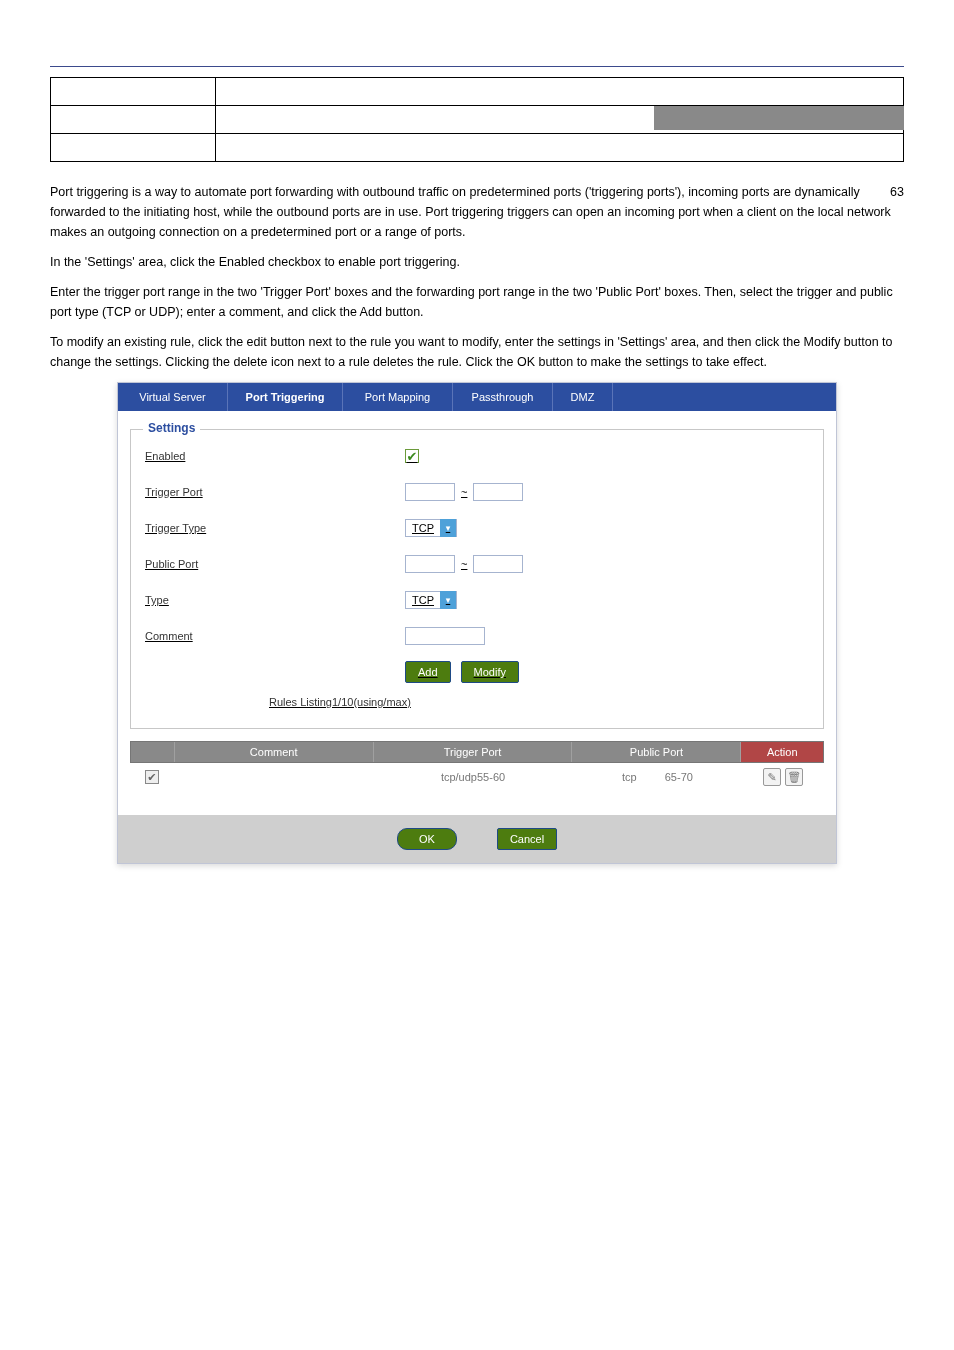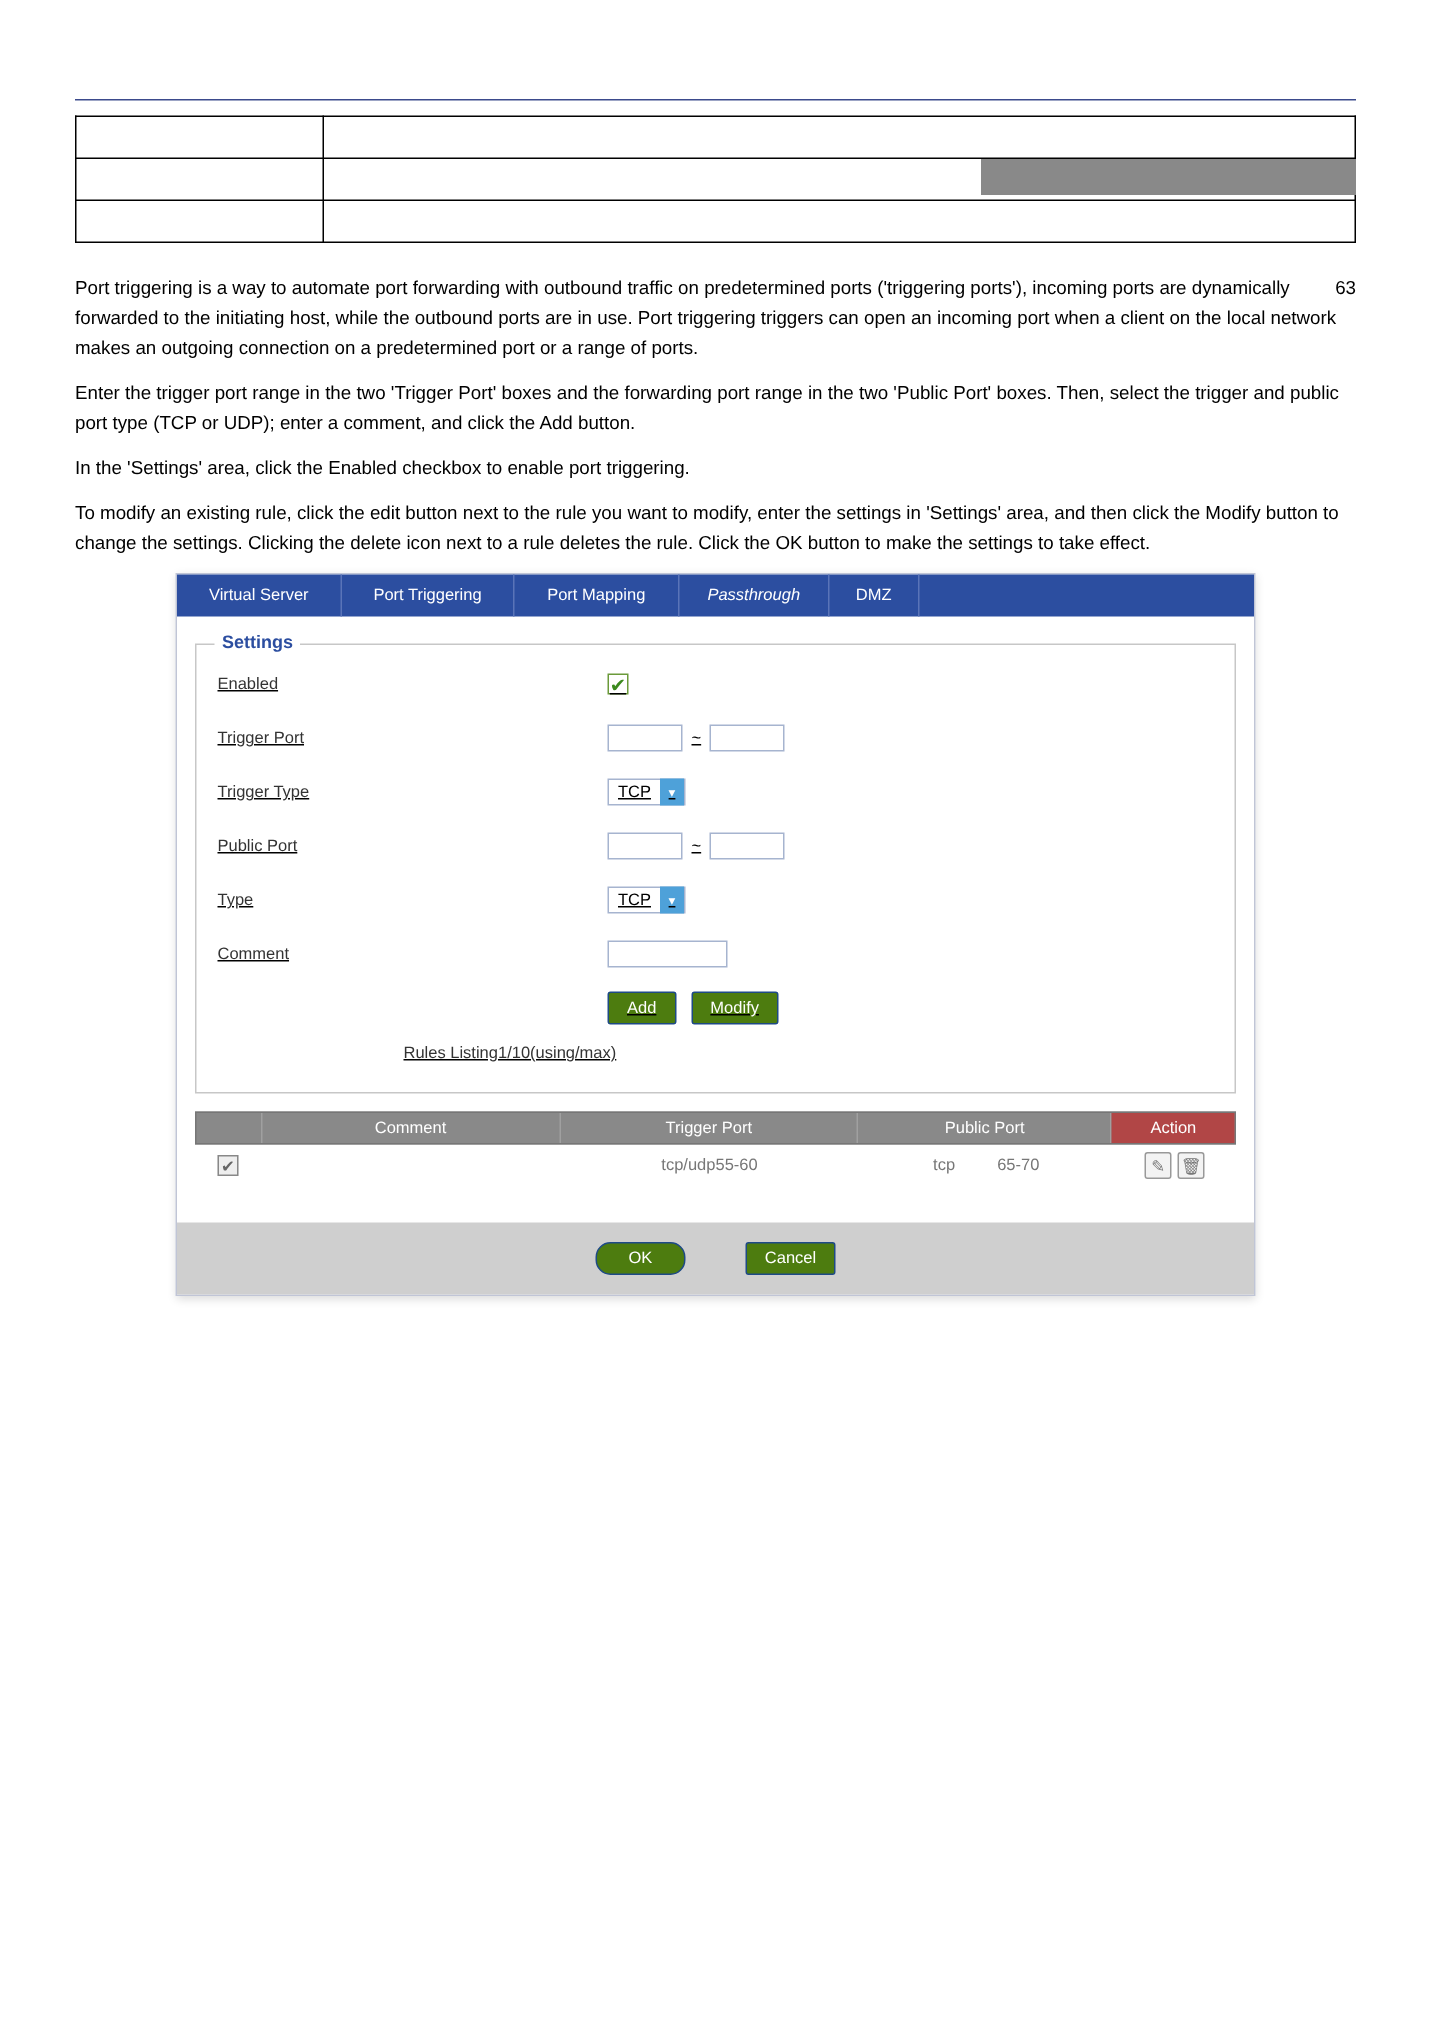--- a/index.html
+++ b/index.html
@@ -79,23 +79,23 @@
     color: #fff;
     font-size: 11px;
   }
   .tabbar .tab {
     padding: 8px 0;
     text-align: center;
     border-right: 1px solid #5a74b8;
     cursor: pointer;
   }
   .tabbar .tab.w1 { width: 110px; }
-  .tabbar .tab.w2 { width: 115px; }
+  .tabbar .tab.w2 { width: 115px; font-weight: bold; }
   .tabbar .tab.w3 { width: 110px; }
-  .tabbar .tab.w4 { width: 100px; font-style: italic; }
+  .tabbar .tab.w4 { width: 100px; }
   .tabbar .tab.w5 { width: 60px; }
   .tabbar .filler { flex: 1; }
   .settings-area {
     position: relative;
     border: 1px solid #c7c7c7;
     margin: 18px 12px 12px 12px;
     padding: 14px 14px 10px 14px;
     min-height: 280px;
     text-decoration: underline;
   }
@@ -229,22 +229,22 @@
       <td></td>
     </tr>
   </tbody>
     </table>
 
 
   <p class="body-text">
     <span class="page-mark">63</span>
     <span>Port triggering is a way to automate port forwarding with outbound traffic on predetermined ports ('triggering ports'), incoming ports are dynamically forwarded to the initiating host, while the outbound ports are in use. Port triggering triggers can open an incoming port when a client on the local network makes an outgoing connection on a predetermined port or a range of ports.</span>
   </p>
+  <p class="body-text">In the 'Settings' area, click the Enabled checkbox to enable port triggering.</p>
   <p class="body-text">Enter the trigger port range in the two 'Trigger Port' boxes and the forwarding port range in the two 'Public Port' boxes. Then, select the trigger and public port type (TCP or UDP); enter a comment, and click the Add button.</p>
-  <p class="body-text">In the 'Settings' area, click the Enabled checkbox to enable port triggering.</p>
   <p class="body-text">To modify an existing rule, click the edit button next to the rule you want to modify, enter the settings in 'Settings' area, and then click the Modify button to change the settings. Clicking the delete icon next to a rule deletes the rule. Click the OK button to make the settings to take effect.</p>
 
   <div class="ui-shot">
     <div class="tabbar">
       <div class="tab w1">Virtual Server</div>
       <div class="tab w2">Port Triggering</div>
       <div class="tab w3">Port Mapping</div>
       <div class="tab w4">Passthrough</div>
       <div class="tab w5">DMZ</div>
       <div class="filler"></div>

